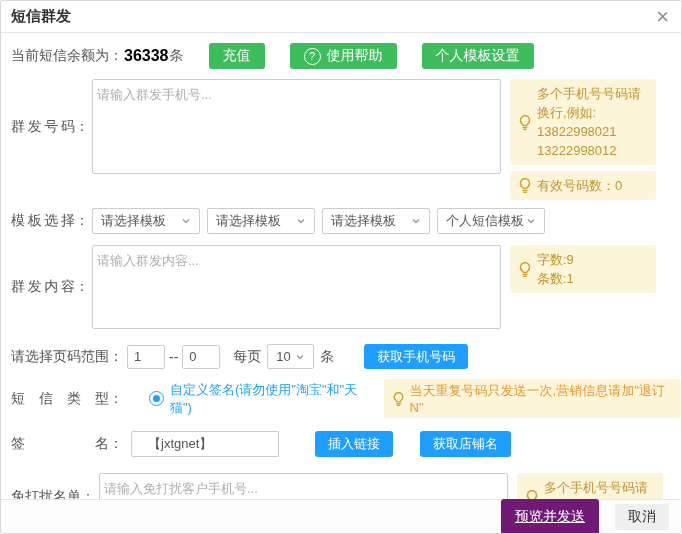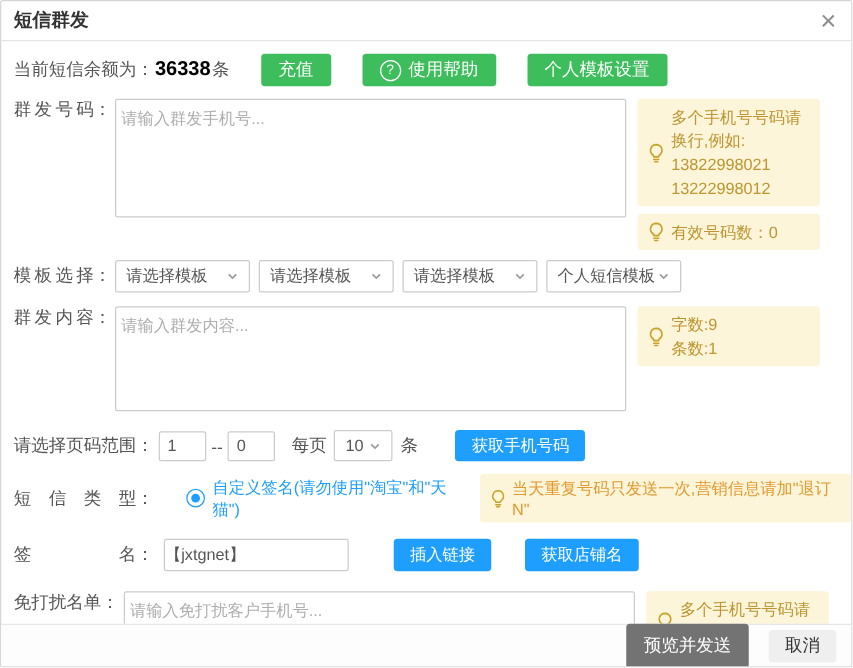--- a/index.html
+++ b/index.html
@@ -13,21 +13,21 @@
   .balrow{display:flex;align-items:center;padding:10px 10px 0 10px;}
   .bal-text{font-size:14px;color:#555;}
   .bal-amount{font-size:16px;font-weight:bold;color:#000000;padding:0 1px;}
   .btn-green{margin-left:25px;background:#3DBD5B;color:#fff;border:none;border-radius:3px;height:26px;
              padding:0 14px;font-size:14px;display:flex;align-items:center;cursor:pointer;
              font-family:inherit;}
   .help-q{width:15px;height:15px;border:1px solid #fff;border-radius:50%;display:flex;align-items:center;
           justify-content:center;font-size:11px;margin-right:6px;line-height:1;}
   
   .row{display:flex;align-items:center;padding-left:10px;}
-  .lblwrap{display:flex;align-items:flex-start;flex-shrink:0;}
+  .lblwrap{display:flex;align-items:center;flex-shrink:0;}
   .lbl{display:inline-block;width:64px;font-size:14px;color:#555;text-align-last:justify;-moz-text-align-last:justify;}
   .lbl-wide{width:98px;}
   .colon{font-size:14px;color:#555;}
   .r1 .lblwrap{height:95px;align-self:flex-start;}
   .r3 .lblwrap{height:84px;align-self:flex-start;}
   .r7 .lblwrap{height:47px;align-self:flex-start;}
   .field{margin-left:3px;}
   textarea{width:409px;border:1px solid #ccc;border-radius:2px;resize:none;padding:6px 4px;box-sizing:border-box;
            font-size:13px;color:#333;font-family:inherit;outline:none;}
   textarea::placeholder,input::placeholder{color:#aeaeae;}
@@ -53,26 +53,26 @@
             font-size:13px;display:flex;align-items:center;cursor:pointer;font-family:inherit;}
   
   .radio{width:13px;height:13px;border:1px solid #1E9FFF;border-radius:50%;position:relative;flex-shrink:0;cursor:pointer;}
   .radio::after{content:"";position:absolute;left:3px;top:3px;width:7px;height:7px;border-radius:50%;background:#1E9FFF;}
   .radio-label{color:#1E9FFF;font-size:13px;margin-left:6px;cursor:pointer;}
   .tip-inline{display:flex;align-items:center;background:#FDF5D9;color:#E2992F;font-size:13px;
               padding:3px 7px;border-radius:3px;margin-left:8px;}
   .tip-inline .txt{margin-left:4px;}
   
   .sig-input{width:148px;height:26px;box-sizing:border-box;border:1px solid #ccc;border-radius:2px;
-             padding:0 0;font-size:13px;color:#555;outline:none;font-family:inherit;}
+             padding:0 16px;font-size:13px;color:#555;outline:none;font-family:inherit;}
   
   .footer{position:absolute;left:0;right:0;bottom:0;height:33px;border-top:1px solid #e6e6e6;background:#fdfdfd;
           display:flex;align-items:center;justify-content:flex-end;padding:0 12px;}
-  .btn-primary{background:#737373;color:#fff;border:none;border-radius:3px;height:36px;padding:0 14px;
-               font-size:14px;display:flex;align-items:center;cursor:pointer;font-family:inherit;}
+  .btn-primary{background:#701a75;color:#fff;border:none;border-radius:3px;height:36px;padding:0 14px;
+               font-size:14px;display:flex;align-items:center;cursor:pointer;font-family:inherit;text-decoration:underline;}
   .btn-cancel{background:#efefef;color:#333;border:none;border-radius:3px;height:26px;padding:0 13px;
               font-size:14px;display:flex;align-items:center;cursor:pointer;margin-left:16px;font-family:inherit;}
   
   .m-r1{margin-top:10px;}
   .m-r2{margin-top:8px;}
   .m-r3{margin-top:11px;}
   .m-r4{margin-top:15px;}
   .m-r5{margin-top:10px;}
   .m-r6{margin-top:13px;}
   .m-r7{margin-top:16px;}

